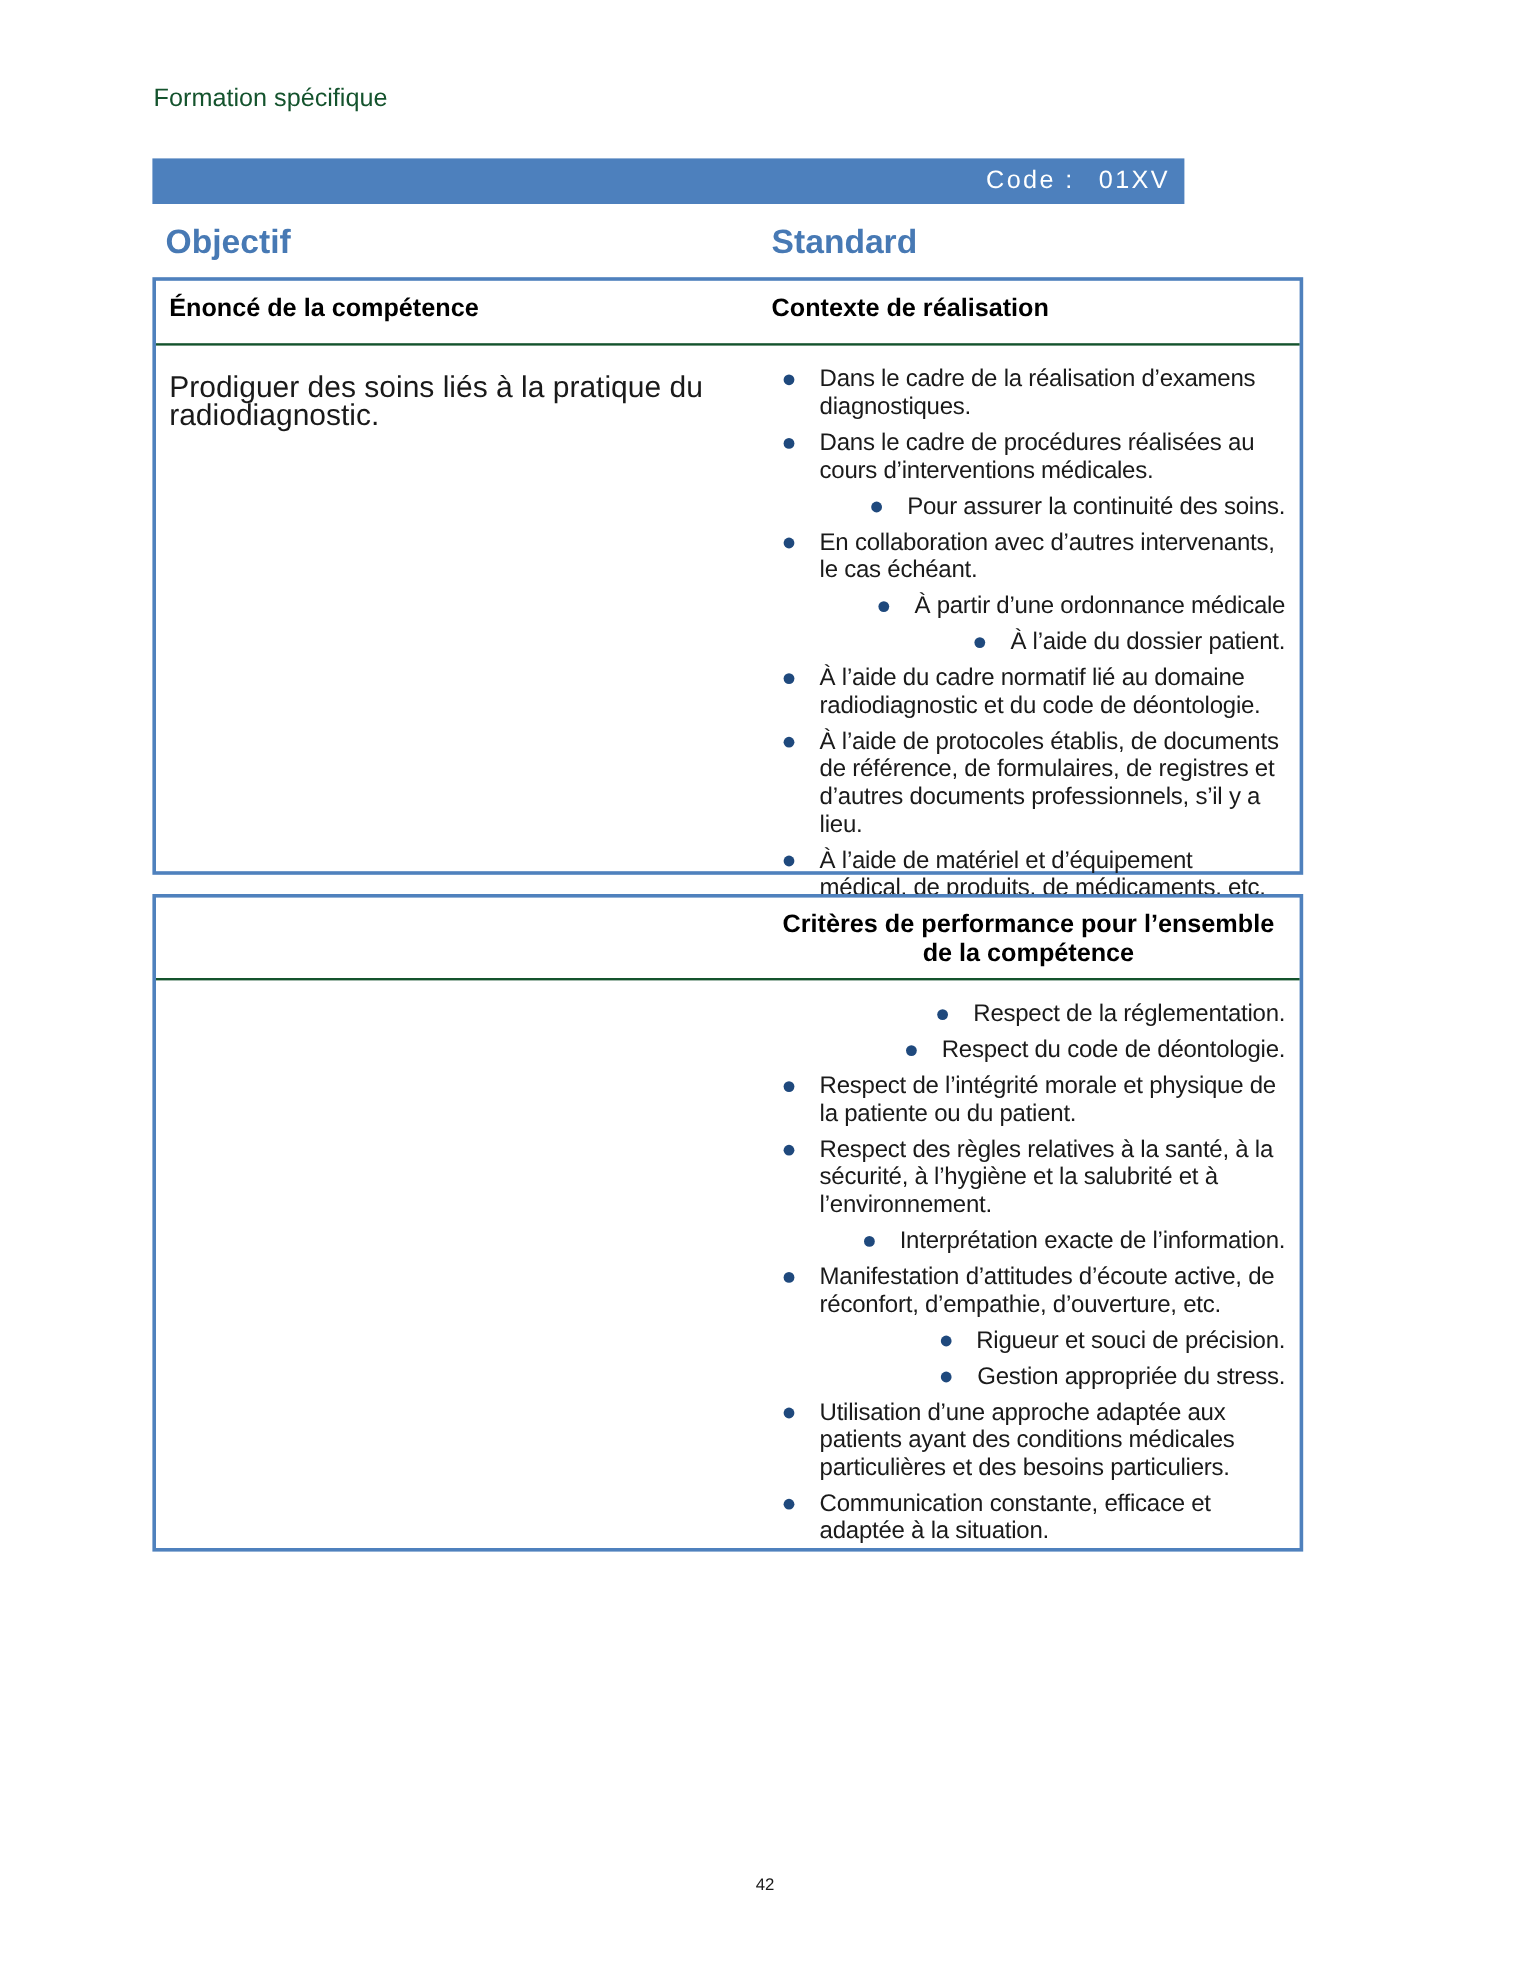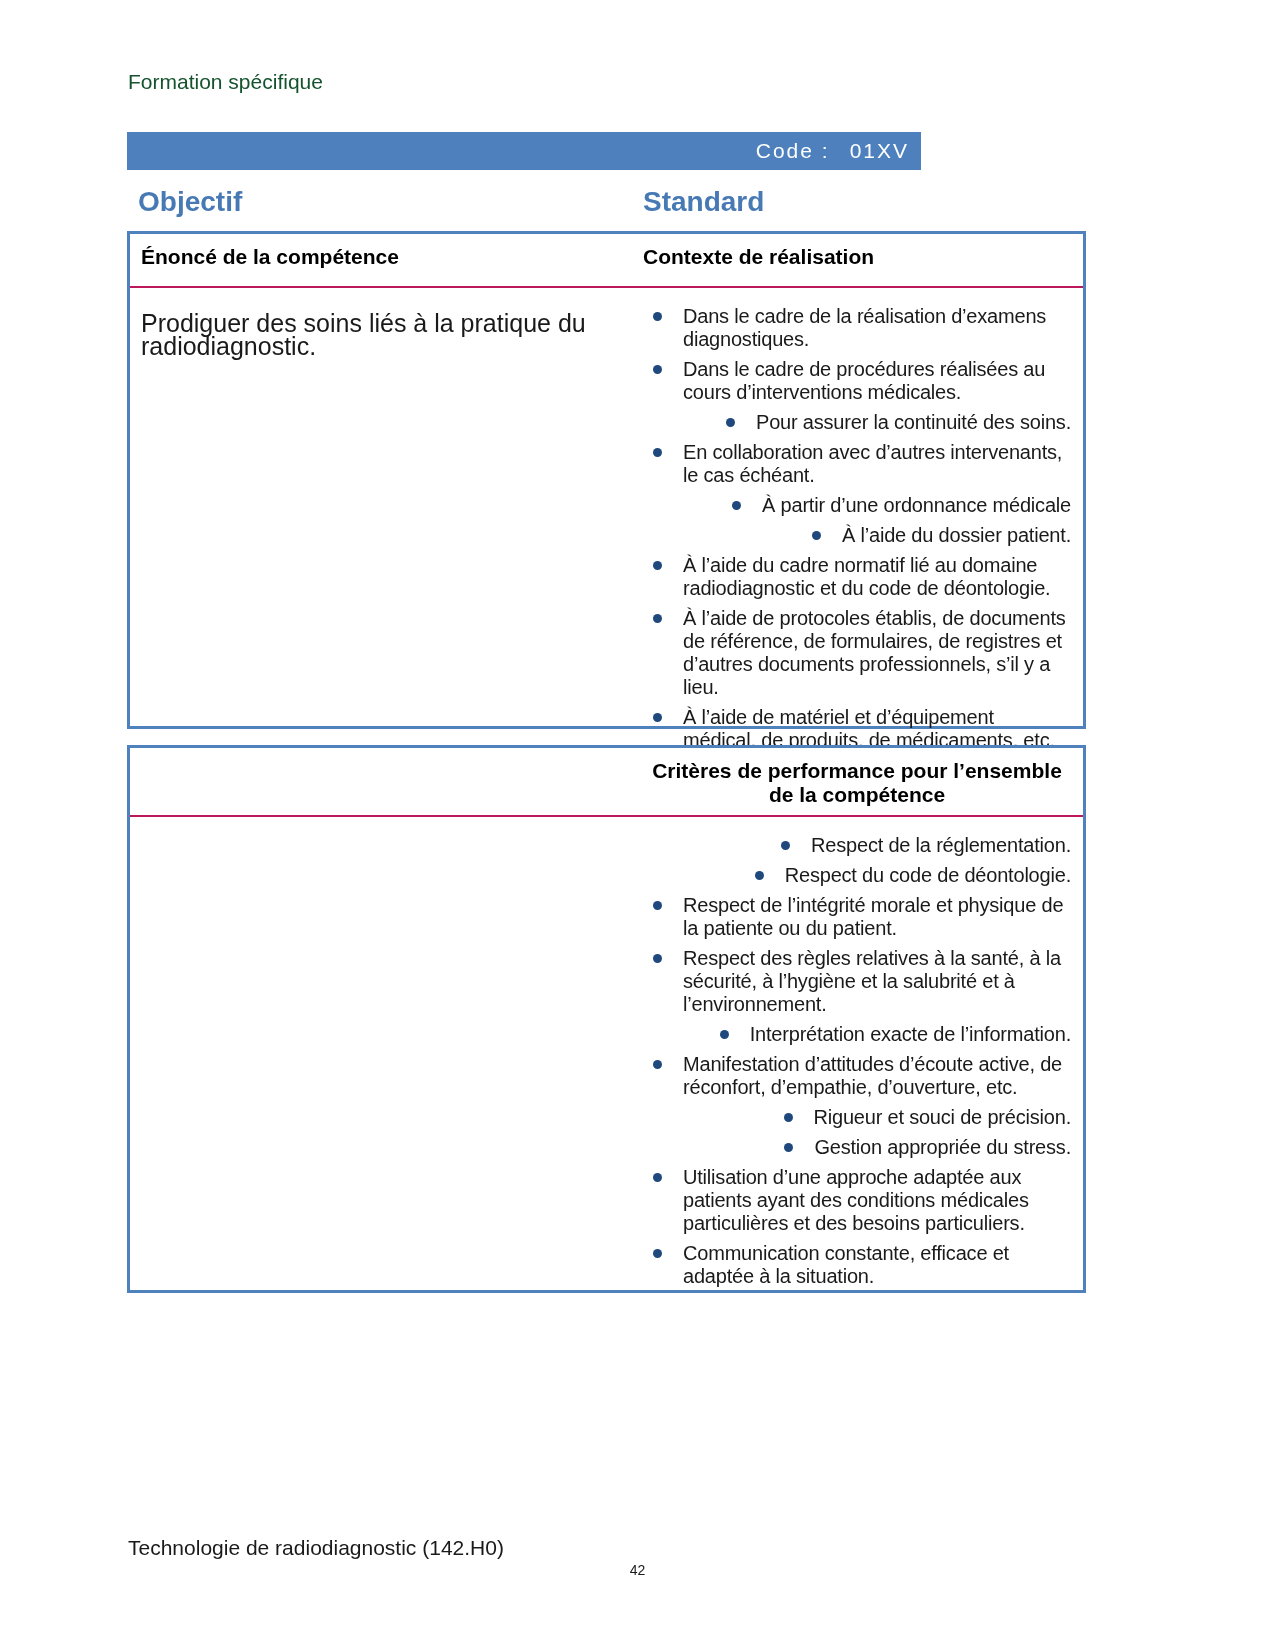--- a/index.html
+++ b/index.html
@@ -15,21 +15,21 @@
 
   
   .running-head {
     position:absolute; left:128px; top:70px;
     font-size:21px; color:#14532d;
   }
 
   
   .code-bar {
     position:absolute; left:127px; top:132px;
-    width:794px; height:38px;
+    width:860px; height:38px;
     background:#4d80bd;
     display:flex; align-items:center; justify-content:flex-end;
     box-sizing:border-box; padding-right:12px;
     color:#ffffff; font-size:21px; letter-spacing:2px;
   }
   .code-bar .code-value { margin-left:20px; }
 
   
   .headings {
     position:absolute; left:127px; top:186px;
@@ -43,21 +43,21 @@
 
   
   .ttable {
     position:absolute; left:127px; width:959px;
     border:3px solid #4f81bd; box-sizing:border-box;
     background:#fff;
   }
   .table-1 { top:231px; height:498px; }
   .table-2 { top:745px; height:548px; }
   .trow { display:flex; }
-  .thead { border-bottom:2px solid #be185d; }
+  .thead { border-bottom:2px solid #14532d; }
   .table-1 .thead { min-height:52px; }
   .table-2 .thead { min-height:60px;text-align:center; }
   .cell { box-sizing:border-box; }
   .cell-left  { width:503px; padding:11px 16px 8px 11px; }
   .cell-right { flex:1; padding:11px 12px 8px 10px; }
   .thead .cell { font-weight:bold; font-size:21px; line-height:24px; color:#000; }
   .cell-body-text { font-size:25px; line-height:23px; padding-top:24px; }
 
   
   ul.bullets { list-style:none; margin:6px 0 0 0; padding:0; }
@@ -192,17 +192,16 @@
             </li>
             <li>
               <span class="dot"></span>
               <span class="btxt">Communication constante, efficace et adaptée à la situation.</span>
             </li>
           </ul>
       </div>
     </div>
   </div>
 
-  <div class="footer-program">Technologie de radiodiagnostic (142.H0)</div>
 
   <div class="page-number">42</div>
 
 </div>
 
 </body></html>

